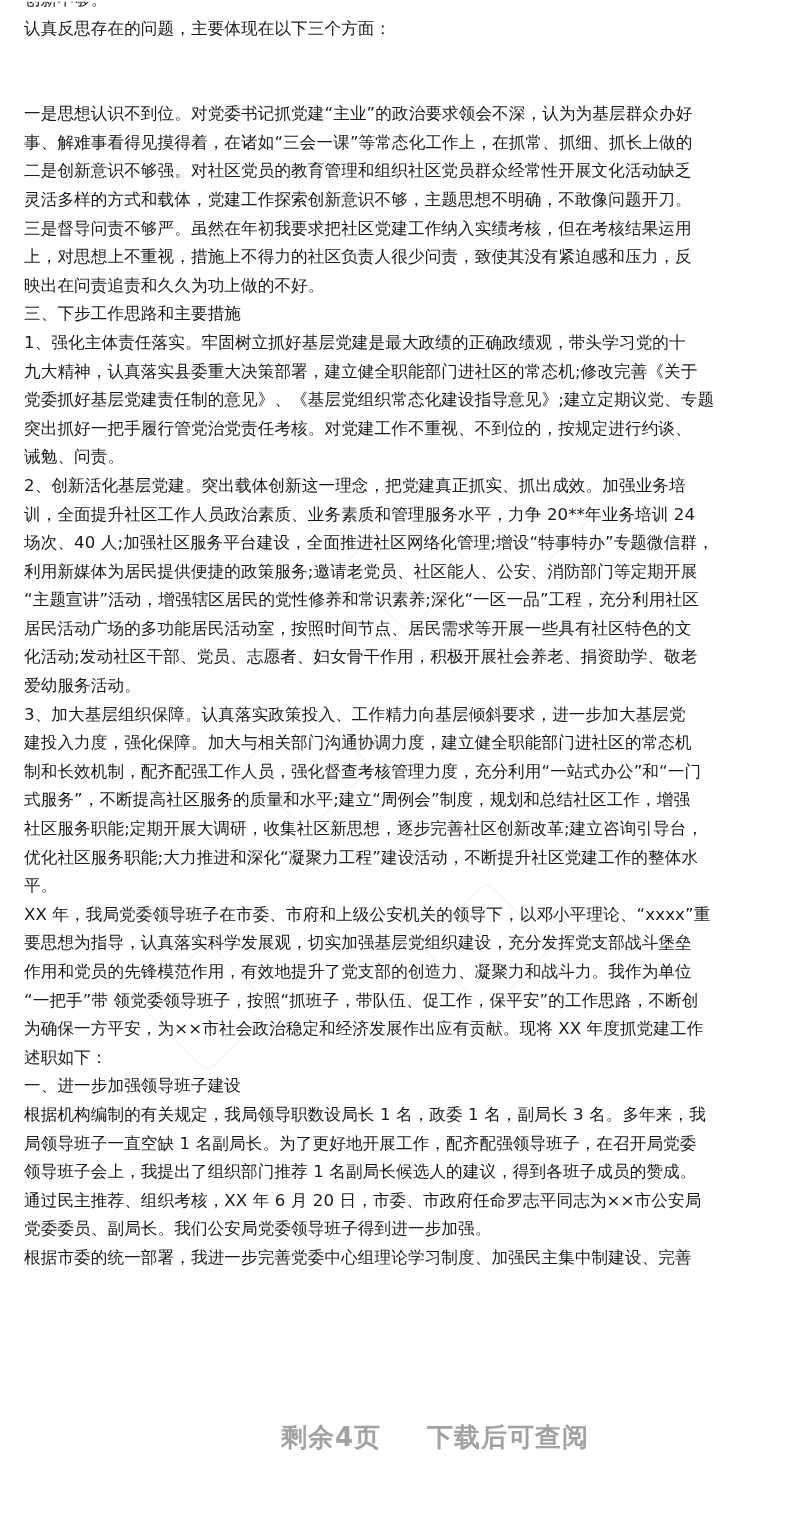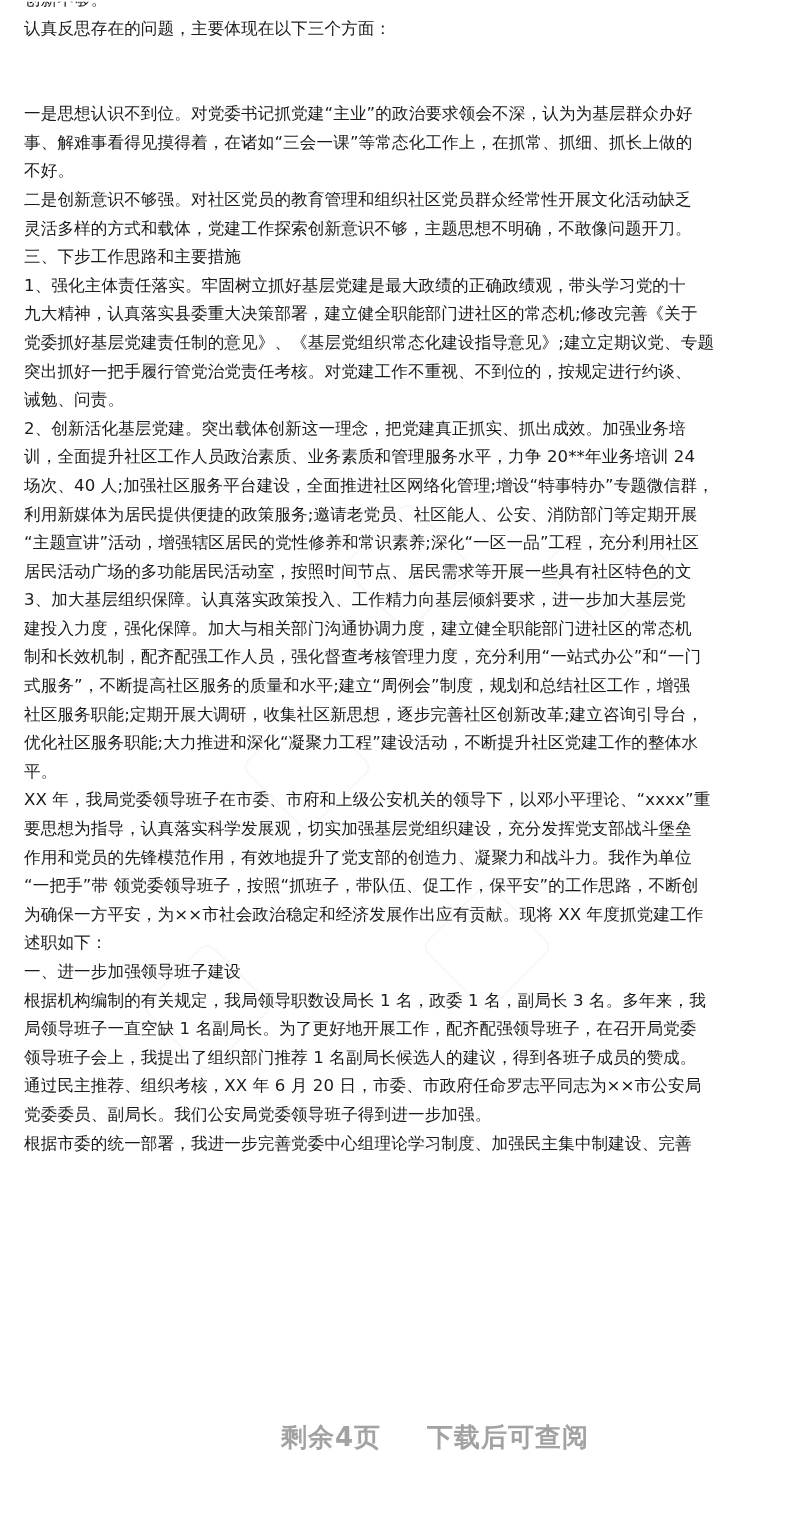--- a/index.html
+++ b/index.html
@@ -34,45 +34,51 @@
 
 <div class="page">
   <div class="line cut">创新不够。</div>
   <div class="line">认真反思存在的问题，主要体现在以下三个方面：</div>
   <div class="gap"></div>
 
   <div>
     <div>
       <div class="line">一是思想认识不到位。对党委书记抓党建“主业”的政治要求领会不深，认为为基层群众办好</div>
       <div class="line">事、解难事看得见摸得着，在诸如“三会一课”等常态化工作上，在抓常、抓细、抓长上做的</div>
-      <div class="line">不好。</div>
     </div>
     <div>
       <div class="line">二是创新意识不够强。对社区党员的教育管理和组织社区党员群众经常性开展文化活动缺乏</div>
       <div class="line">灵活多样的方式和载体，党建工作探索创新意识不够，主题思想不明确，不敢像问题开刀。</div>
+    </div>
+    <div>
+      <div class="line">三是督导问责不够严。虽然在年初我要求把社区党建工作纳入实绩考核，但在考核结果运用</div>
+      <div class="line">上，对思想上不重视，措施上不得力的社区负责人很少问责，致使其没有紧迫感和压力，反</div>
+      <div class="line">映出在问责追责和久久为功上做的不好。</div>
     </div>
   </div>
 
   <div class="line heading">三、下步工作思路和主要措施</div>
 
   <div>
     <div>
       <div class="line">1、强化主体责任落实。牢固树立抓好基层党建是最大政绩的正确政绩观，带头学习党的十</div>
       <div class="line">九大精神，认真落实县委重大决策部署，建立健全职能部门进社区的常态机;修改完善《关于</div>
       <div class="line">党委抓好基层党建责任制的意见》、《基层党组织常态化建设指导意见》;建立定期议党、专题</div>
       <div class="line">突出抓好一把手履行管党治党责任考核。对党建工作不重视、不到位的，按规定进行约谈、</div>
       <div class="line">诫勉、问责。</div>
     </div>
     <div>
       <div class="line">2、创新活化基层党建。突出载体创新这一理念，把党建真正抓实、抓出成效。加强业务培</div>
       <div class="line">训，全面提升社区工作人员政治素质、业务素质和管理服务水平，力争 20**年业务培训 24</div>
       <div class="line">场次、40 人;加强社区服务平台建设，全面推进社区网络化管理;增设“特事特办”专题微信群，</div>
       <div class="line">利用新媒体为居民提供便捷的政策服务;邀请老党员、社区能人、公安、消防部门等定期开展</div>
       <div class="line">“主题宣讲”活动，增强辖区居民的党性修养和常识素养;深化“一区一品”工程，充分利用社区</div>
       <div class="line">居民活动广场的多功能居民活动室，按照时间节点、居民需求等开展一些具有社区特色的文</div>
+      <div class="line">化活动;发动社区干部、党员、志愿者、妇女骨干作用，积极开展社会养老、捐资助学、敬老</div>
+      <div class="line">爱幼服务活动。</div>
     </div>
     <div>
       <div class="line">3、加大基层组织保障。认真落实政策投入、工作精力向基层倾斜要求，进一步加大基层党</div>
       <div class="line">建投入力度，强化保障。加大与相关部门沟通协调力度，建立健全职能部门进社区的常态机</div>
       <div class="line">制和长效机制，配齐配强工作人员，强化督查考核管理力度，充分利用“一站式办公”和“一门</div>
       <div class="line">式服务”，不断提高社区服务的质量和水平;建立“周例会”制度，规划和总结社区工作，增强</div>
       <div class="line">社区服务职能;定期开展大调研，收集社区新思想，逐步完善社区创新改革;建立咨询引导台，</div>
       <div class="line">优化社区服务职能;大力推进和深化“凝聚力工程”建设活动，不断提升社区党建工作的整体水</div>
       <div class="line">平。</div>
     </div>

